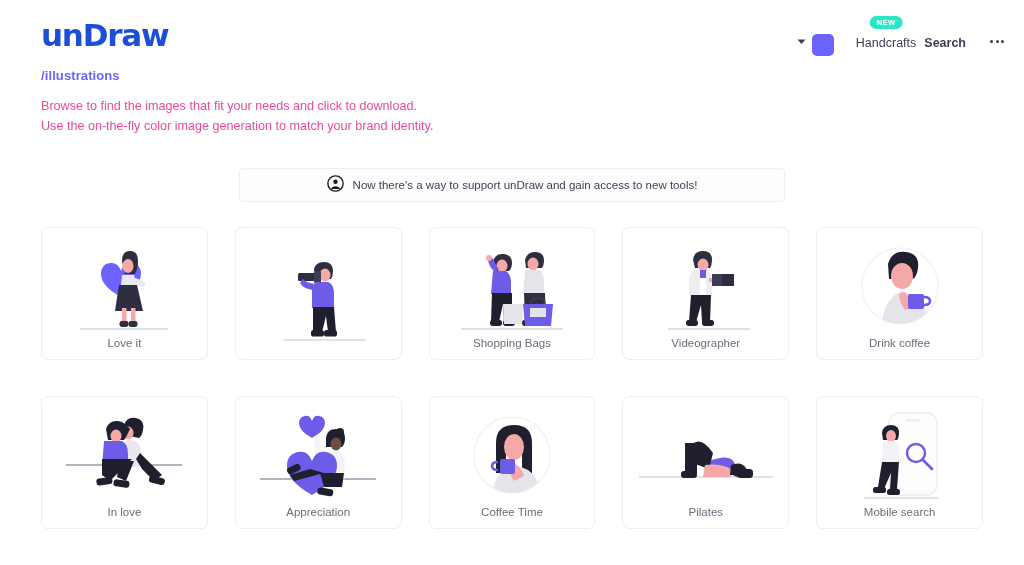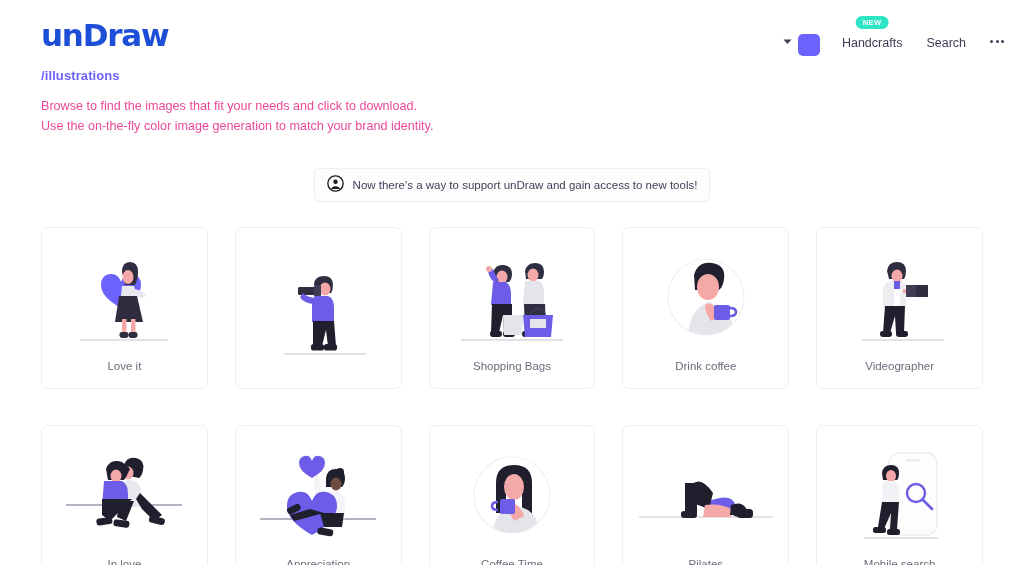--- a/index.html
+++ b/index.html
@@ -73,21 +73,21 @@
     margin-right: 22px;
   }
   .nav-link {
     position: relative;
     font-size: 12.5px;
     color: #3f3d56;
     cursor: pointer;
     white-space: nowrap;
     padding: 2px 0;
   }
-  .nav-link + .nav-link { margin-left: 24px; }
+  .nav-link + .nav-link { margin-left: 8px; font-weight: bold; }
   .new-badge {
     position: absolute;
     top: -18px;
     left: 50%;
     transform: translateX(-50%);
     background: #2ee6c5;
     color: #ffffff;
     font-size: 7.5px;
     font-weight: 700;
     letter-spacing: 0.4px;
@@ -108,21 +108,21 @@
     background: #3f3d56; display: block;
   }
 
   
   .banner-wrap {
     display: flex;
     justify-content: center;
     margin-top: 32px;
   }
   .banner {
-    width: 396px;
+    width: 546px;
     height: 34px;
     border: 1px solid #ededf2;
     border-radius: 4px;
     background: #fdfdfe;
     display: flex;
     align-items: center;
     justify-content: center;
     gap: 9px;
     cursor: pointer;
   }
@@ -136,21 +136,21 @@
     margin: 25px 41px 0 41px;
     display: grid;
     grid-template-columns: repeat(5, 1fr);
     column-gap: 27px;
     row-gap: 36px;
   }
   .card {
     border: 1px solid #eeeef2;
     border-radius: 7px;
     background: #ffffff;
-    height: 162px;
+    height: 133px;
     display: flex;
     flex-direction: column;
     align-items: center;
     justify-content: flex-start;
     cursor: pointer;
     overflow: hidden;
   }
   .card-art {
     flex: 1;
     width: 100%;
@@ -280,20 +280,40 @@
         <path d="M48 38 q-6 -5 -7 -12 l5 -2 q3 8 6 11 z" fill="#6c5ce7"></path>
         <circle cx="42" cy="24" r="3" fill="#f4a9a8"></circle>
         <path d="M45 59 l20 0 l0 29 l-8 0 l-1 -18 l-4 18 l-8 0 z" fill="#1f1f2e"></path>
         <rect x="43" y="86" width="12" height="6" rx="2.4" fill="#1f1f2e"></rect>
         <rect x="56" y="86" width="12" height="6" rx="2.4" fill="#1f1f2e"></rect>
 
         <path d="M56 70 l20 0 l-1 20 l-18 0 z" fill="#e4e4ea"></path>
       </svg>
     </div>
     <div class="card-label">Shopping Bags</div>
+  </div>
+
+  <div class="card">
+    <div class="card-art">
+      <svg width="120" height="104" viewBox="0 0 120 104">
+        <line x1="22" y1="95" x2="104" y2="95" stroke="#d7d7de" stroke-width="1.4"></line>
+        <path d="M47 26 q1 -9 10 -9 q9 0 9 9 q0 5 -2 8 l-15 0 z" fill="#2f2e41"></path>
+        <ellipse cx="57" cy="31" rx="5.5" ry="6.5" fill="#f4a9a8"></ellipse>
+        <path d="M52 36 l9 0 l2 8 l-12 0 z" fill="#6c5ce7"></path>
+        <path d="M50 36 l4 0 l0 26 l-11 0 l0 -16 q0 -8 7 -10 z" fill="#eeeef2"></path>
+        <path d="M60 36 q6 2 6 10 l0 16 l-6 0 z" fill="#eeeef2"></path>
+        <rect x="63" y="44" width="14" height="4" fill="#f4a9a8"></rect>
+        <path d="M76 40 l12 0 l0 12 l-12 0 z" fill="#2f2e41"></path>
+        <path d="M66 40 l10 0 l0 12 l-10 0 z" fill="#3f3d56"></path>
+        <path d="M45 61 l20 0 l-1 27 l-8 0 l-1 -17 l-5 17 l-7 0 z" fill="#1f1f2e"></path>
+        <rect x="40" y="86" width="12" height="6" rx="2.4" fill="#1f1f2e"></rect>
+        <rect x="56" y="86" width="12" height="6" rx="2.4" fill="#1f1f2e"></rect>
+      </svg>
+    </div>
+    <div class="card-label">Videographer</div>
   </div>
 
   <div class="card">
     <div class="card-art">
       <svg width="120" height="104" viewBox="0 0 120 104">
         <defs>
             <clipPath id="clipCoffee1">
               <circle cx="60" cy="52" r="38"></circle>
             </clipPath>
           </defs>
@@ -306,40 +326,20 @@
           <rect x="68" y="60" width="16" height="15" rx="2" fill="#6c5ce7"></rect>
           <path d="M84 63 q6 0 6 4 q0 4 -6 4" fill="none" stroke="#6c5ce7" stroke-width="2.6"></path>
         </g>
       </svg>
     </div>
     <div class="card-label">Drink coffee</div>
   </div>
 
   <div class="card">
     <div class="card-art">
-      <svg width="120" height="104" viewBox="0 0 120 104">
-        <line x1="22" y1="95" x2="104" y2="95" stroke="#d7d7de" stroke-width="1.4"></line>
-        <path d="M47 26 q1 -9 10 -9 q9 0 9 9 q0 5 -2 8 l-15 0 z" fill="#2f2e41"></path>
-        <ellipse cx="57" cy="31" rx="5.5" ry="6.5" fill="#f4a9a8"></ellipse>
-        <path d="M52 36 l9 0 l2 8 l-12 0 z" fill="#6c5ce7"></path>
-        <path d="M50 36 l4 0 l0 26 l-11 0 l0 -16 q0 -8 7 -10 z" fill="#eeeef2"></path>
-        <path d="M60 36 q6 2 6 10 l0 16 l-6 0 z" fill="#eeeef2"></path>
-        <rect x="63" y="44" width="14" height="4" fill="#f4a9a8"></rect>
-        <path d="M76 40 l12 0 l0 12 l-12 0 z" fill="#2f2e41"></path>
-        <path d="M66 40 l10 0 l0 12 l-10 0 z" fill="#3f3d56"></path>
-        <path d="M45 61 l20 0 l-1 27 l-8 0 l-1 -17 l-5 17 l-7 0 z" fill="#1f1f2e"></path>
-        <rect x="40" y="86" width="12" height="6" rx="2.4" fill="#1f1f2e"></rect>
-        <rect x="56" y="86" width="12" height="6" rx="2.4" fill="#1f1f2e"></rect>
-      </svg>
-    </div>
-    <div class="card-label">Videographer</div>
-  </div>
-
-  <div class="card">
-    <div class="card-art">
       <svg width="140" height="104" viewBox="0 0 140 104">
         <line x1="12" y1="62" x2="128" y2="62" stroke="#9a9aad" stroke-width="1.6"></line>
 
         <path d="M70 22 q3 -9 12 -7 q9 2 7 12 q-1 6 -4 8 l-14 -3 z" fill="#1f1f2e"></path>
         <ellipse cx="74" cy="30" rx="5.5" ry="6.5" fill="#f4a9a8"></ellipse>
         <path d="M62 24 q10 -4 14 2 l-4 8 q-8 0 -12 -4 z" fill="#1f1f2e"></path>
         <path d="M72 36 q14 1 15 12 l-1 16 l-20 0 z" fill="#e8e8ee"></path>
         <path d="M86 50 l12 12 l10 10 l-8 6 l-12 -12 l-6 -10 z" fill="#1f1f2e"></path>
         <rect x="96" y="72" width="16" height="7" rx="3" fill="#1f1f2e" transform="rotate(14 96 72)"></rect>
 

